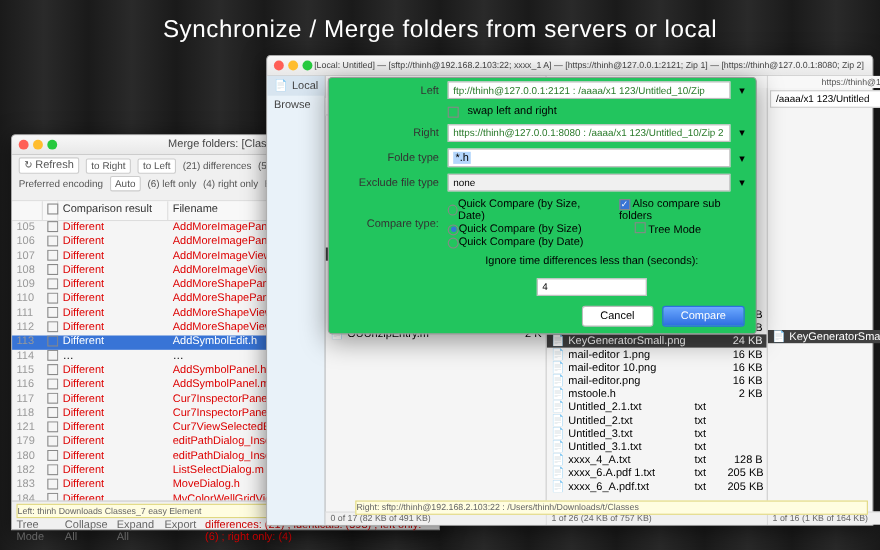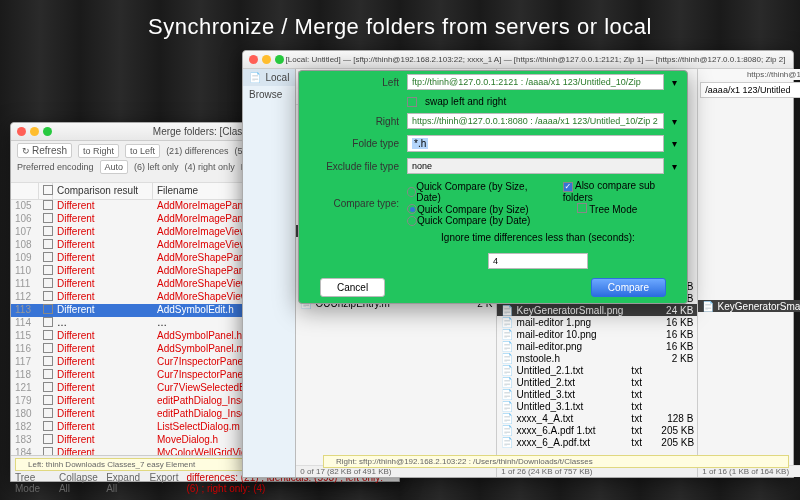--- a/index.html
+++ b/index.html
@@ -22,42 +22,42 @@
 .trow>div{padding:0 4px;overflow:hidden;white-space:nowrap;text-overflow:ellipsis}
 .trow.sel{background:#3874d6;color:#fff}
 .trow.diff{color:#d00}
 .c-idx{width:28px;color:#999}
 .c-ch{width:14px}
 .c-cmp{width:100px}
 .c-fn{width:120px}
 .c-ext{width:40px}
 .c-fld{width:50px}
 .statusbar{position:absolute;bottom:0;left:0;right:0;height:26px;background:#f0f0f0;border-top:1px solid #ccc;font-size:8px;padding:1px 4px}
-.breadcrumb{background:#fffde0;border:1px solid #e0d880;padding:1px 12px;font-size:8px;color:#666;margin:1px 0}
+.breadcrumb{background:#fffde0;border:1px solid #e0d880;padding:1px 0;font-size:8px;color:#666;margin:1px 0}
 .sidebar{width:78px;background:#e9f2f9;border-right:1px solid #bbb}
 .sideitem{padding:3px 6px;font-size:10px;color:#444;display:flex;align-items:center;gap:4px}
 .sideitem.h{background:#d8e5f0;font-weight:500}
 .path{padding:2px 4px;font-size:9px;background:#fff;border:1px solid #ccc;margin:2px}
 .flhead{display:flex;background:#f8f8f8;border-bottom:1px solid #ddd;font-size:9px}
 .flhead>div{padding:2px 4px;border-right:1px solid #ddd}
 .flrow{display:flex;font-size:9px;height:12px;align-items:center}
 .flrow>div{padding:0 4px;overflow:hidden;white-space:nowrap}
 .flrow.sel{background:#404040;color:#fff}
 .f-name{width:130px}.f-ext{width:30px}.f-size{width:40px;text-align:right}
 .dialog{position:absolute;background:#22c55e;border:1px solid #999;border-radius:4px;box-shadow:0 6px 24px rgba(0,0,0,.4)}
 .dlgrow{display:flex;align-items:center;padding:3px 10px;font-size:10px;gap:8px}
 .dlglbl{width:90px;text-align:right;color:#333}
 .dlgin{flex:1;background:#fff;border:1px solid #bbb;padding:2px 4px;font-size:9px}
 .dlgrad{display:flex;align-items:center;gap:0}
 .radio{width:10px;height:10px;border:1px solid #888;border-radius:50%;display:inline-block}
 .radio.on::after{content:'';display:block;width:5px;height:5px;background:#3874d6;border-radius:50%;margin:1.5px}
 .chk{width:10px;height:10px;border:1px solid #888;display:inline-block}
 .chk.on{background:#3874d6}
 .chk.on::after{content:'✓';color:#fff;font-size:8px;display:block;line-height:8px;text-align:center}
-.dlgbtns{display:flex;justify-content:space-between;gap:8px;padding:6px 21px}
+.dlgbtns{display:flex;justify-content:flex-end;gap:8px;padding:6px 10px}
 .btn{padding:3px 16px;background:#fff;border:1px solid #bbb;border-radius:3px;font-size:10px}
 .btn.primary{background:linear-gradient(#6ca8ff,#2d6ee0);color:#fff;border-color:#2d6ee0}
 .w2-body{display:flex;height:calc(100% - 18px)}
 .panes{flex:1;display:flex}
 .flpane{flex:1;border-right:1px solid #ccc;display:flex;flex-direction:column}
 .flpane:last-child{border-right:none}
 .fltit{font-size:8px;padding:1px 4px;background:#f8f8f8;text-align:center;color:#555}
 .flstat{font-size:8px;padding:1px 4px;background:#f0f0f0;border-top:1px solid #ddd;color:#666}
 </style>
 </head>

